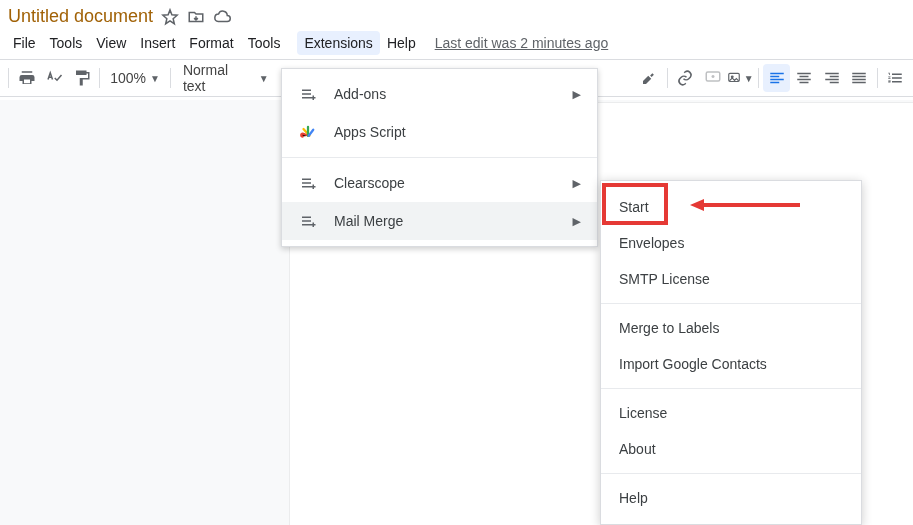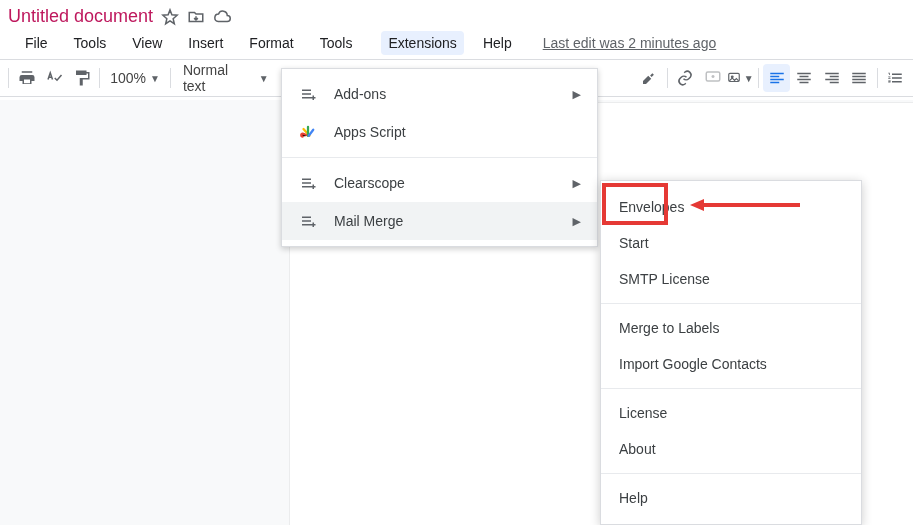--- a/index.html
+++ b/index.html
@@ -12,27 +12,27 @@
     height: 525px;
     overflow: hidden;
     position: relative;
   }
   .titlebar {
     display: flex;
     align-items: center;
     padding: 6px 8px 0 8px;
     gap: 8px;
   }
-  .doc-title { font-size: 18px; color: #be185d; }
+  .doc-title { font-size: 18px; color: #a16207; }
   .title-icon { color: #5f6368; width:18px; height:18px; display:inline-flex; align-items:center; justify-content:center; }
   .menubar {
     display: flex;
     align-items: center;
-    gap: 12px;
-    padding: 4px 18px;
+    gap: 0;
+    padding: 4px 6px;
   }
   .menu-item { padding: 4px 7px; border-radius:4px; cursor:pointer; }
   .menu-item.active { background:#e8f0fe;margin-left:10px; }
   .last-edit { margin-left:12px; color:#5f6368; text-decoration:underline; cursor:pointer;text-align:right; }
   .toolbar {
     display:flex;
     align-items:center;
     border-top:1px solid #dadce0;
     border-bottom:1px solid #dadce0;
     height:36px;
@@ -283,22 +283,22 @@
       <svg width="18" height="18" viewBox="0 0 24 24" fill="none" stroke="#5f6368" stroke-width="2">
           <path d="M4 7h12M4 12h12M4 17h12M19 14v6M16 17h6"></path>
         </svg>
     </span>
     <span class="dd-label">Mail Merge</span>
     <span class="dd-arrow">▶</span>
   </div>
 </div>
 
 <div class="submenu">
+  <div class="sm-item">Start</div>
   <div class="sm-item">Envelopes</div>
-  <div class="sm-item">Start</div>
   <div class="sm-item">SMTP License</div>
   <div class="sm-sep"></div>
   <div class="sm-item">Merge to Labels</div>
   <div class="sm-item">Import Google Contacts</div>
   <div class="sm-sep"></div>
   <div class="sm-item">License</div>
   <div class="sm-item">About</div>
   <div class="sm-sep"></div>
   <div class="sm-item">Help</div>
 </div>

